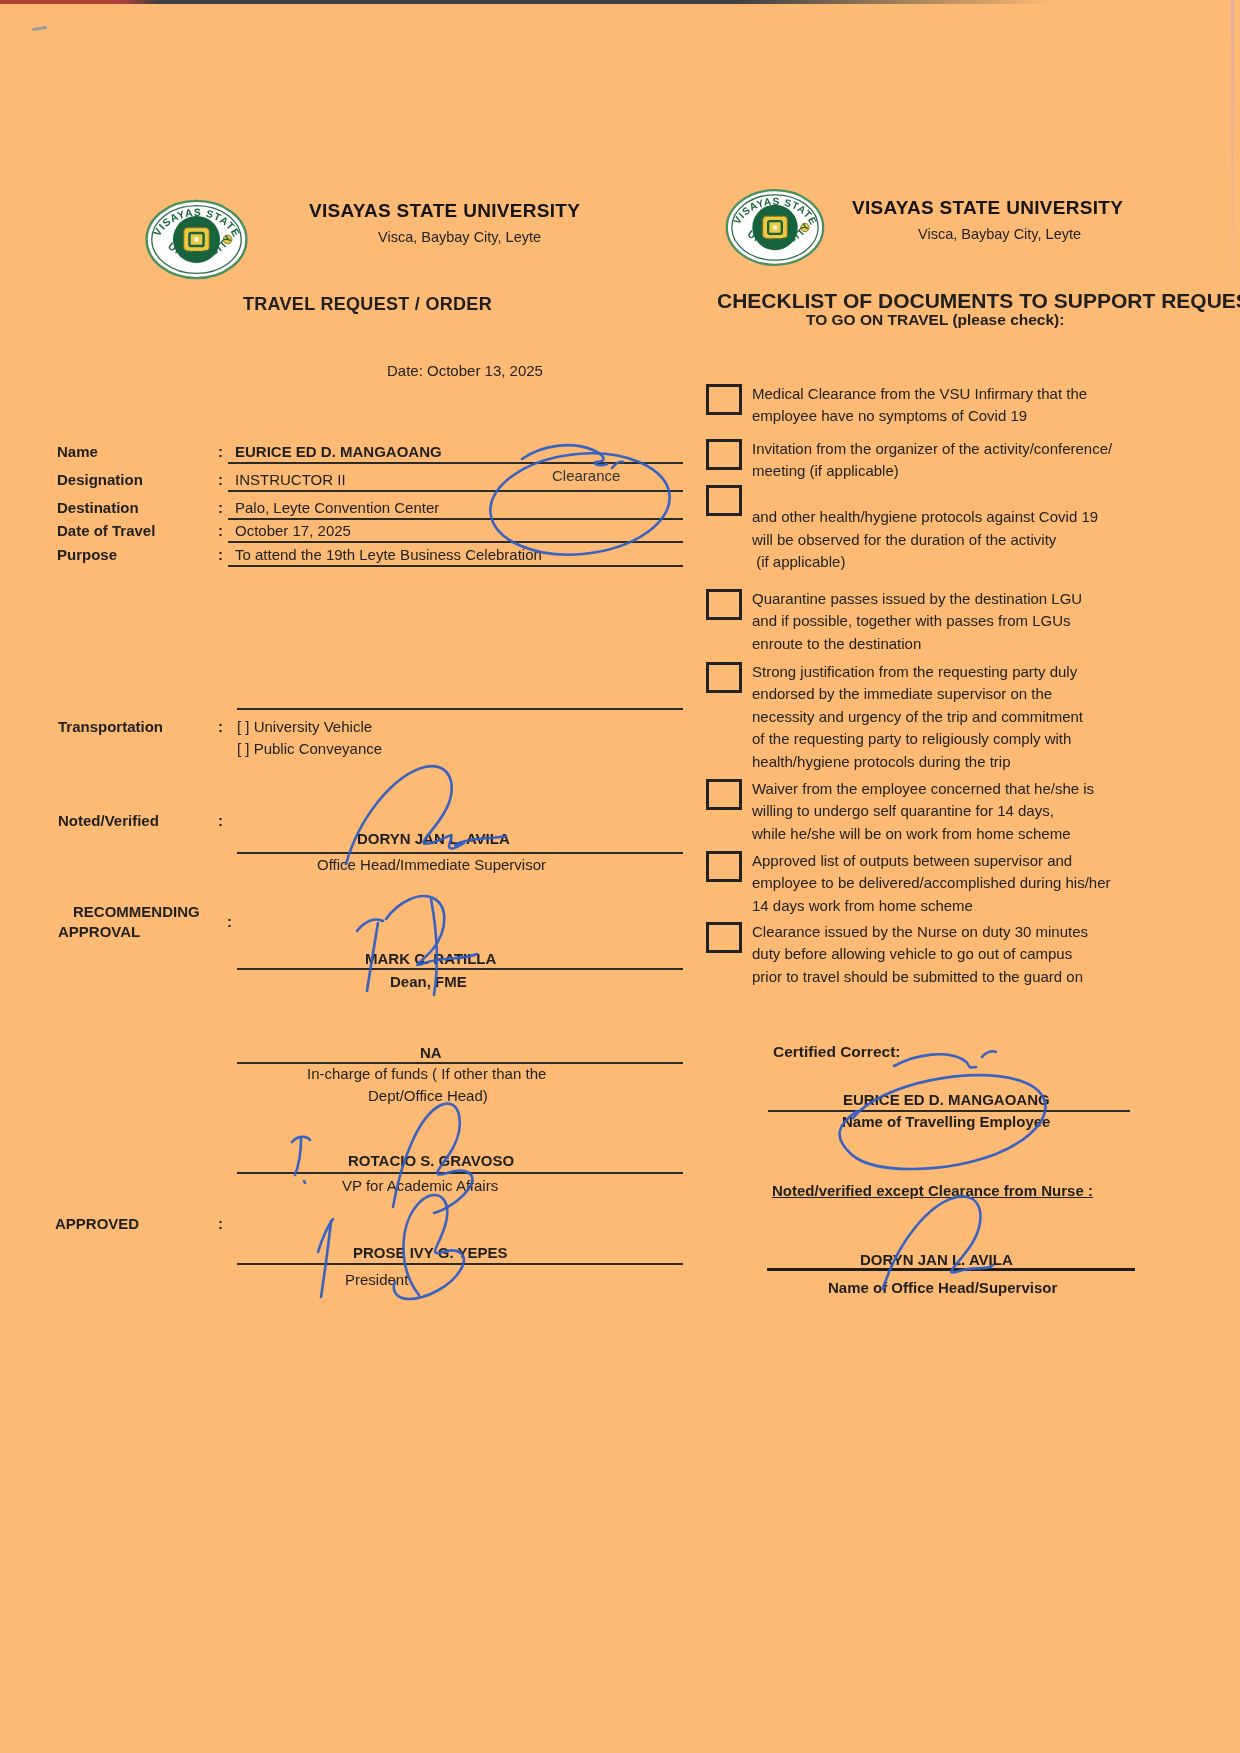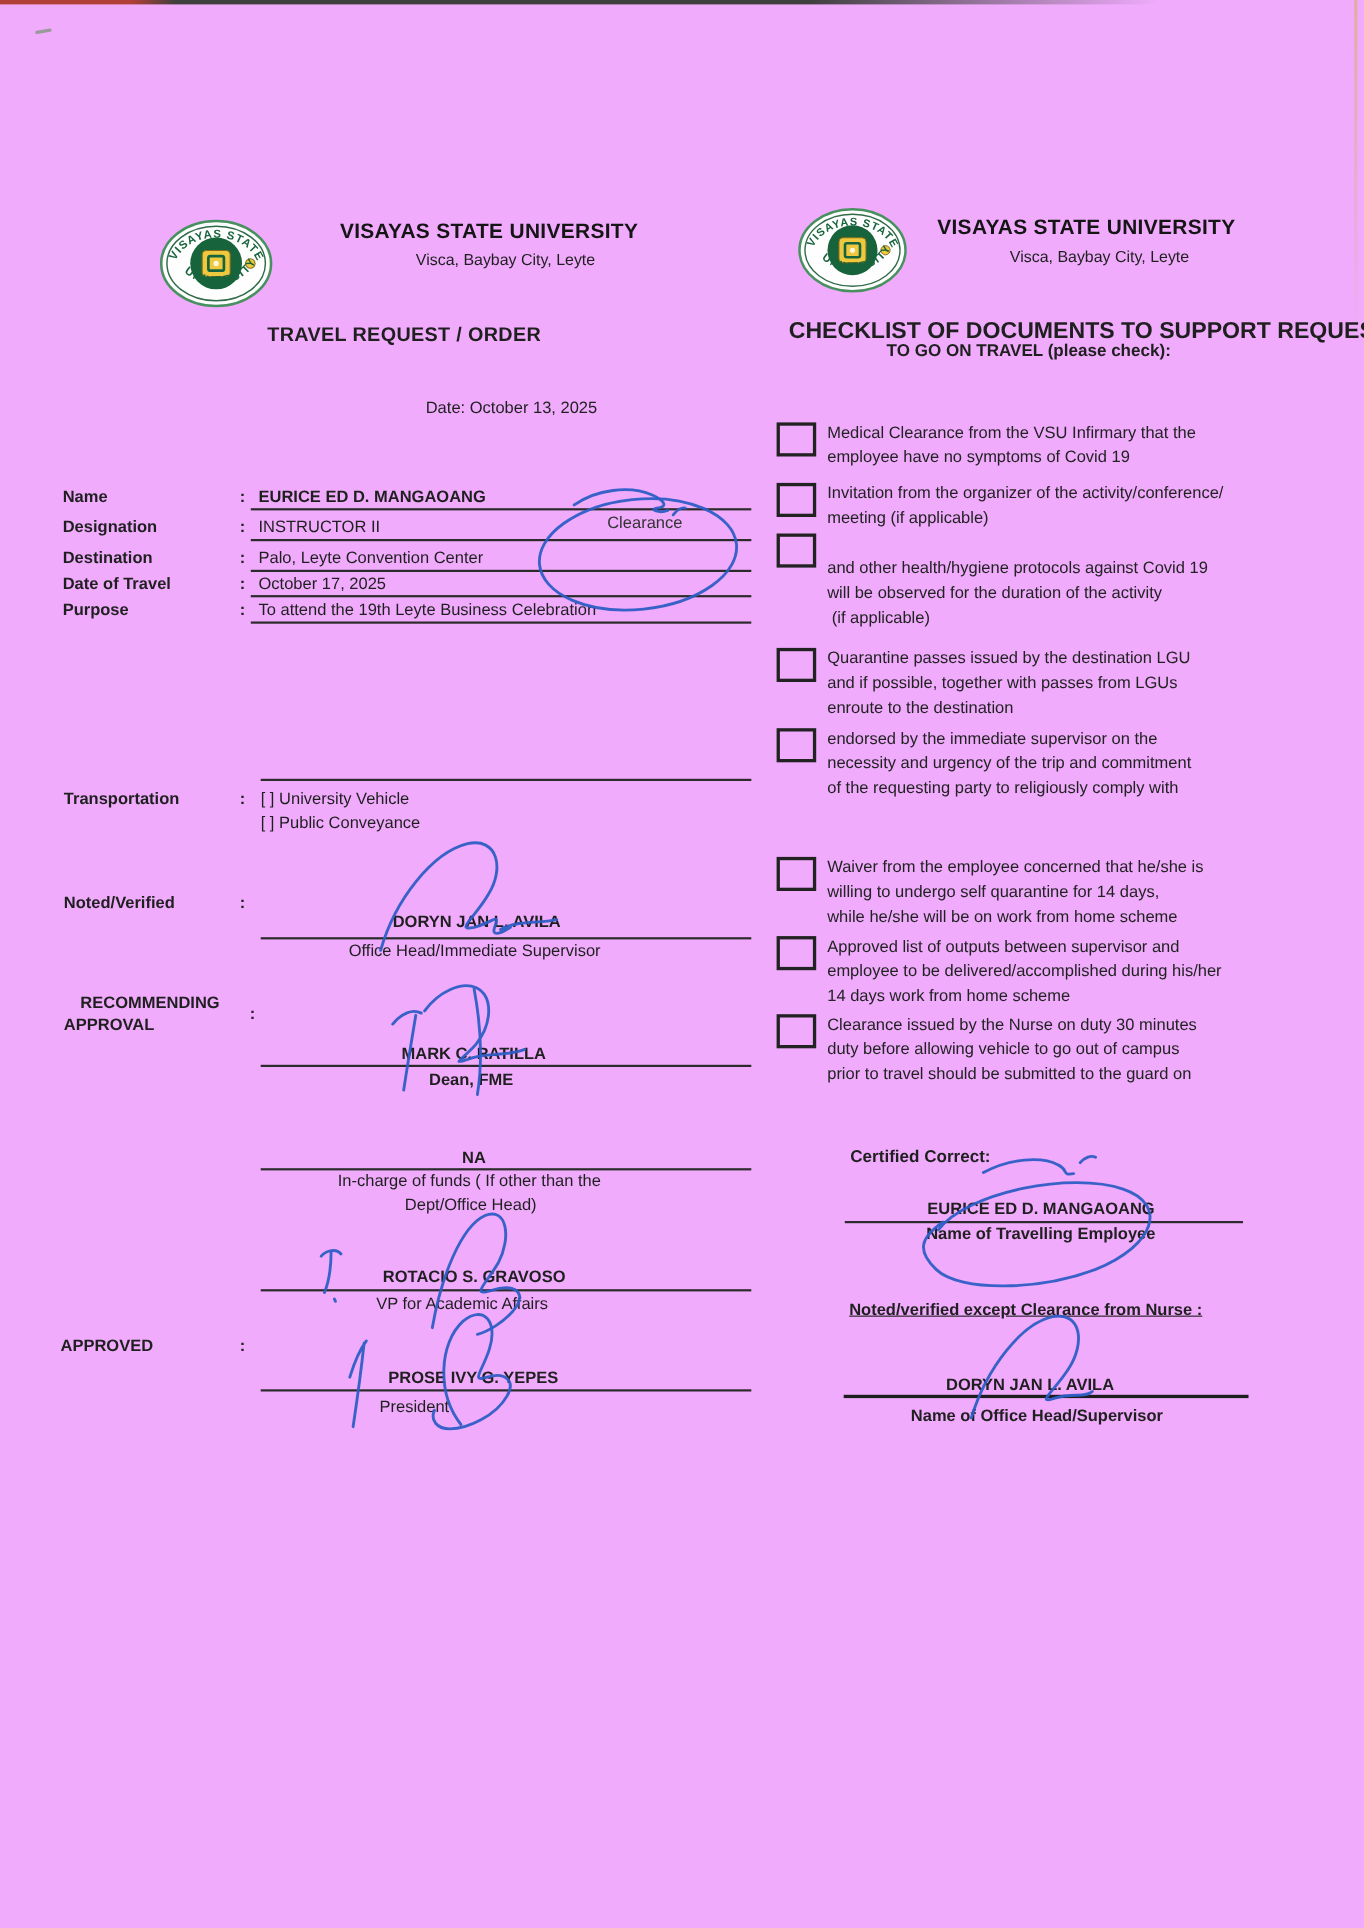--- a/index.html
+++ b/index.html
@@ -1,17 +1,17 @@
 <!DOCTYPE html>
 <html><head>
 <meta charset="utf-8">
 <title>Travel Request / Order</title>
 <style>
   html,body{margin:0;padding:0;background:#e8e8e8;}
-  .page{position:relative;width:1240px;height:1753px;margin:0 auto;background:#f0abfc;
+  .page{position:relative;width:1240px;height:1753px;margin:0 auto;background:#fdba74;
         font-family:"Liberation Sans","DejaVu Sans",sans-serif;color:#1f1f1f;overflow:hidden;}
   .abs{position:absolute;white-space:nowrap;}
   .b{font-weight:700;}
   .t15{font-size:15px;}
   .t14{font-size:14.5px;}
   .title{font-size:19px;font-weight:700;letter-spacing:.3px;color:#151515;}
   .rule{position:absolute;height:2px;background:#2b2b2b;}
   .rule3{position:absolute;height:3px;background:#1d1d1d;}
   .chk-item{position:absolute;left:706px;width:440px;}
   .cbox{position:absolute;left:0;top:1px;width:30px;height:25px;border:3px solid #222;background:transparent;}
@@ -164,23 +164,25 @@
         <span class="cbox"></span>
         <div class="chk-lines">
           <div class="chk-line">Quarantine passes issued by the destination LGU</div>
           <div class="chk-line">and if possible, together with passes from LGUs</div>
           <div class="chk-line">enroute to the destination</div>
         </div>
       </div>
       <div class="chk-item" style="top: 661px;">
         <span class="cbox"></span>
         <div class="chk-lines">
+          <div class="chk-line">Strong justification from the requesting party duly</div>
           <div class="chk-line">endorsed by the immediate supervisor on the</div>
           <div class="chk-line">necessity and urgency of the trip and commitment</div>
           <div class="chk-line">of the requesting party to religiously comply with</div>
+          <div class="chk-line">health/hygiene protocols during the trip</div>
         </div>
       </div>
       <div class="chk-item" style="top: 778px;">
         <span class="cbox"></span>
         <div class="chk-lines">
           <div class="chk-line">Waiver from the employee concerned that he/she is</div>
           <div class="chk-line">willing to undergo self quarantine for 14 days,</div>
           <div class="chk-line">while he/she will be on work from home scheme</div>
         </div>
       </div>

